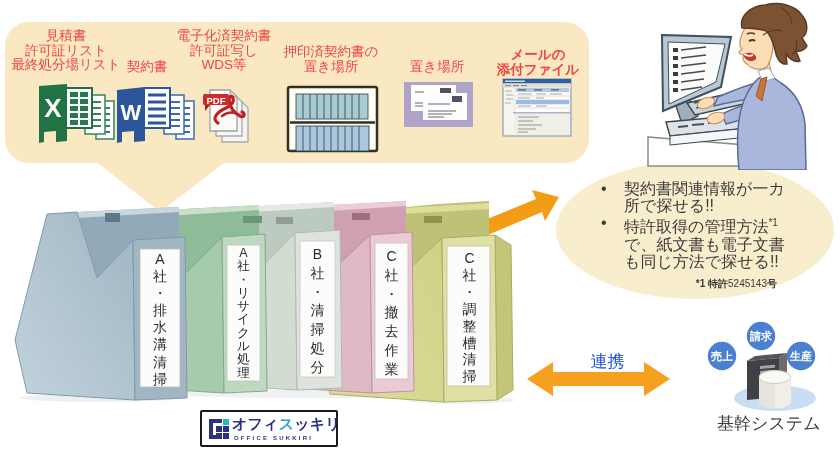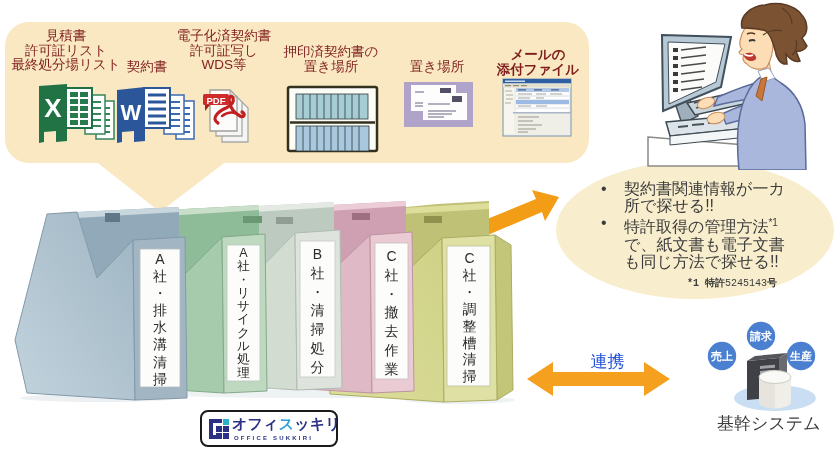--- a/index.html
+++ b/index.html
@@ -1,19 +1,19 @@
 <!DOCTYPE html>
 <html><head>
 <meta charset="utf-8">
 <style>
 html,body{margin:0;padding:0;}
 body{width:840px;height:450px;position:relative;overflow:hidden;background:#fff;
      font-family:"Liberation Sans",sans-serif;}
 .abs{position:absolute;}
-.lbl{position:absolute;color:#7f1d1d;font-size:13.5px;line-height:14.7px;text-align:center;white-space:nowrap;}
+.lbl{position:absolute;color:#ef4444;font-size:13.5px;line-height:14.7px;text-align:center;white-space:nowrap;}
 .vt{color:#2b2b2b;font-size:14px;text-align:center;}
 </style>
 </head>
 <body>
 
 <svg class="abs" style="left:0;top:0;" width="840" height="450" viewBox="0 0 840 450">
   <rect x="5" y="22" width="584" height="141" rx="24" fill="#F9E8C1"></rect>
   <polygon points="94,160 228,160 160,212" fill="#F9E8C1"></polygon>
 
   <ellipse cx="695" cy="230" rx="139" ry="69" fill="#F8EDCC"></ellipse>
@@ -347,21 +347,21 @@
 
 <div class="abs" style="left:601px;top:180px;width:190px;color:#3b3b3b;font-size:16px;line-height:17.2px;">
   <div style="display:flex;">
       <span style="width:23px;flex:none;text-align:left;">•</span>
       <div>契約書関連情報が一カ所で探せる!!</div>
     </div>
   <div style="display:flex;">
       <span style="width:23px;flex:none;text-align:left;">•</span>
       <div>特許取得の管理方法<sup style="font-size:10px;">*1</sup>で、紙文書も電子文書も同じ方法で探せる!!</div>
     </div>
-  <div style="font-size:10px;text-align:right;padding:5px 14px 0 0;font-family:Liberation Mono, monospace;"><b>*1 特許</b>5245143<b>号</b></div>
+  <div style="font-size:10px;text-align:right;padding:5px 14px 0 0;"><b>*1 特許</b>5245143<b>号</b></div>
 </div>
 
 <div class="abs" style="left:560px;top:350px;width:95px;text-align:center;color:#1d4ed8;font-size:17px;">連携</div>
 
 <svg class="abs" style="left:690px;top:320px;" width="150" height="130" viewBox="0 0 150 130">
   <ellipse cx="85" cy="78" rx="41" ry="13" fill="#C9DEF2"></ellipse>
 
   <g>
     <polygon points="57,41 65,36 97,33 89,38" fill="#55565C"></polygon>
     <polygon points="89,38 97,33 97,72 89,77" fill="#6A6B71"></polygon>
@@ -380,21 +380,21 @@
     <circle cx="32" cy="36" r="14.2" fill="#4B80D1"></circle>
     <circle cx="71" cy="16" r="14.2" fill="#4B80D1"></circle>
     <circle cx="111" cy="36" r="14.2" fill="#4B80D1"></circle>
     <text x="32" y="40">売上</text>
     <text x="71" y="20">請求</text>
     <text x="111" y="40">生産</text>
   </g>
 </svg>
 <div class="abs" style="left:717px;top:412px;width:160px;color:#3b3b3b;font-size:17px;">基幹システム</div>
 
-<div class="abs" style="left:200px;top:410px;width:134px;height:33px;background:#fff;border:2px solid #1a1a1a;border-radius:8px;">
+<div class="abs" style="left:200px;top:410px;width:134px;height:33px;background:#fff;border:2px solid #1a1a1a;border-radius:2px;">
   <svg class="abs" style="left:7px;top:7px;" width="20" height="20" viewBox="0 0 20 20">
     <path d="M0 0 H13 V4 H4 V16 H13 V20 H0 Z" fill="#2B3286"></path>
     <rect x="14" y="0" width="6" height="6" fill="#2BB3C8"></rect>
     <rect x="7" y="7" width="6" height="6" fill="#2B3286"></rect>
     <rect x="14" y="7" width="6" height="6" fill="#2B3286"></rect>
     <rect x="7" y="14" width="6" height="6" fill="#2B3286"></rect>
     <rect x="14" y="14" width="6" height="6" fill="#2B3286"></rect>
   </svg>
   <div class="abs" style="left:30px;top:3px;font-size:15px;font-weight:bold;color:#2B3286;white-space:nowrap;letter-spacing:0.2px;">オフィ<span style="color:#2F9FD8;">ス</span>ッキリ</div>
   <div class="abs" style="left:32px;top:23px;font-size:6px;font-weight:bold;color:#2B3286;letter-spacing:2.2px;white-space:nowrap;">OFFICE SUKKIRI</div>

